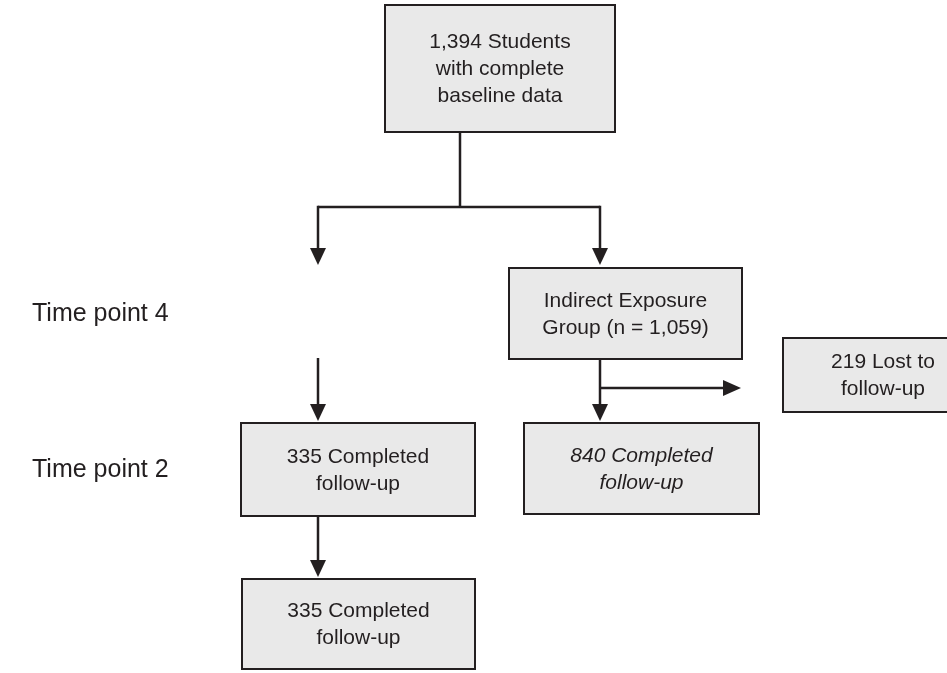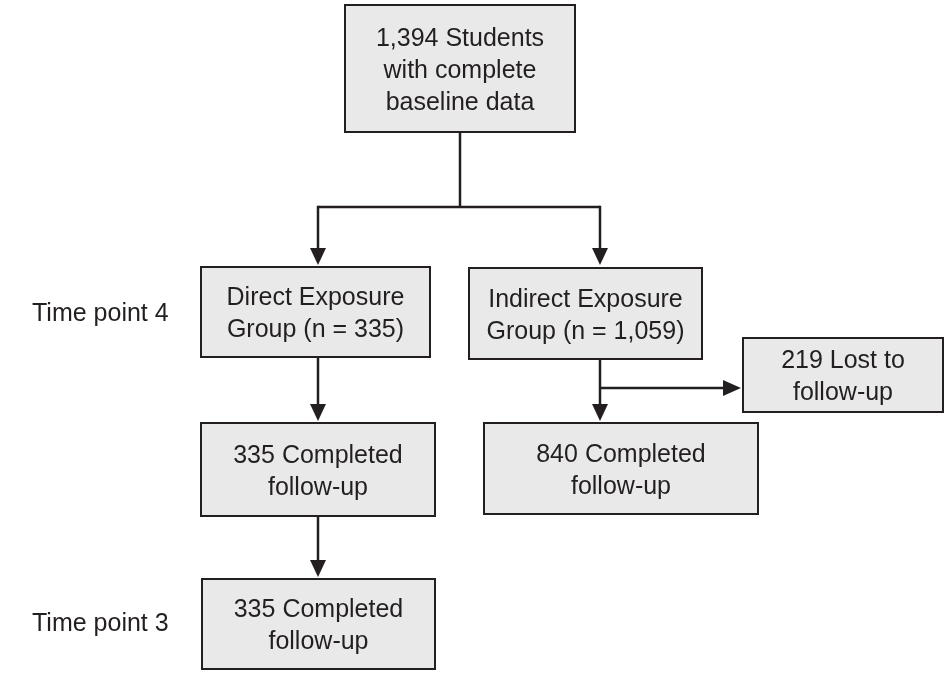--- a/index.html
+++ b/index.html
@@ -27,30 +27,31 @@
   .node {
     position: absolute;
     box-sizing: border-box;
     background: #e9e9e9;
     border: 2px solid #231f20;
     display: flex;
     align-items: center;
     justify-content: center;
     text-align: center;
     white-space: pre-line;
-    font-size: 25px;
+    font-size: 21px;
     line-height: 1.28;
     letter-spacing: 0px;
+    margin-left: 40px;
   }
   .node-baseline   { left: 344px; top: 4px;   width: 232px; height: 129px; }
   .node-direct     { left: 200px; top: 266px; width: 231px; height: 92px; }
   .node-indirect   { left: 468px; top: 267px; width: 235px; height: 93px; }
   .node-lost       { left: 742px; top: 337px; width: 202px; height: 76px; }
   .node-direct-tp2 { left: 200px; top: 422px; width: 236px; height: 95px; }
-  .node-indirect-tp2 { left: 483px; top: 422px; width: 276px; height: 93px; }
+  .node-indirect-tp2 { left: 483px; top: 422px; width: 237px; height: 93px; font-style: italic; }
   .node-direct-tp3 { left: 201px; top: 578px; width: 235px; height: 92px; }
   .row-label {
     position: absolute;
     left: 32px;
     font-size: 25px;
     line-height: 30px;
     white-space: nowrap;
   }
   .row-label-1 { top: 297px; }
   .row-label-2 { top: 453px; }
@@ -84,28 +85,26 @@
       <polygon points="310,248 326,248 318,265"></polygon>
       <polygon points="592,248 608,248 600,265"></polygon>
       <polygon points="310,404 326,404 318,421"></polygon>
       <polygon points="592,404 608,404 600,421"></polygon>
       <polygon points="723,380 723,396 741,388"></polygon>
       <polygon points="310,560 326,560 318,577"></polygon>
     </g>
   </svg>
 
   <div class="row-label row-label-1">Time point 4</div>
-  <div class="row-label row-label-3">Time point 3</div>
+  <div class="row-label row-label-2">Time point 2</div>
 
   <div class="node node-baseline">1,394 Students
 with complete
 baseline data</div>
 
-  <div class="node node-direct">Direct Exposure
-Group (n = 335)</div>
 
   <div class="node node-indirect">Indirect Exposure
 Group (n = 1,059)</div>
 
   <div class="node node-lost">219 Lost to
 follow-up</div>
 
   <div class="node node-direct-tp2">335 Completed
 follow-up</div>
 

